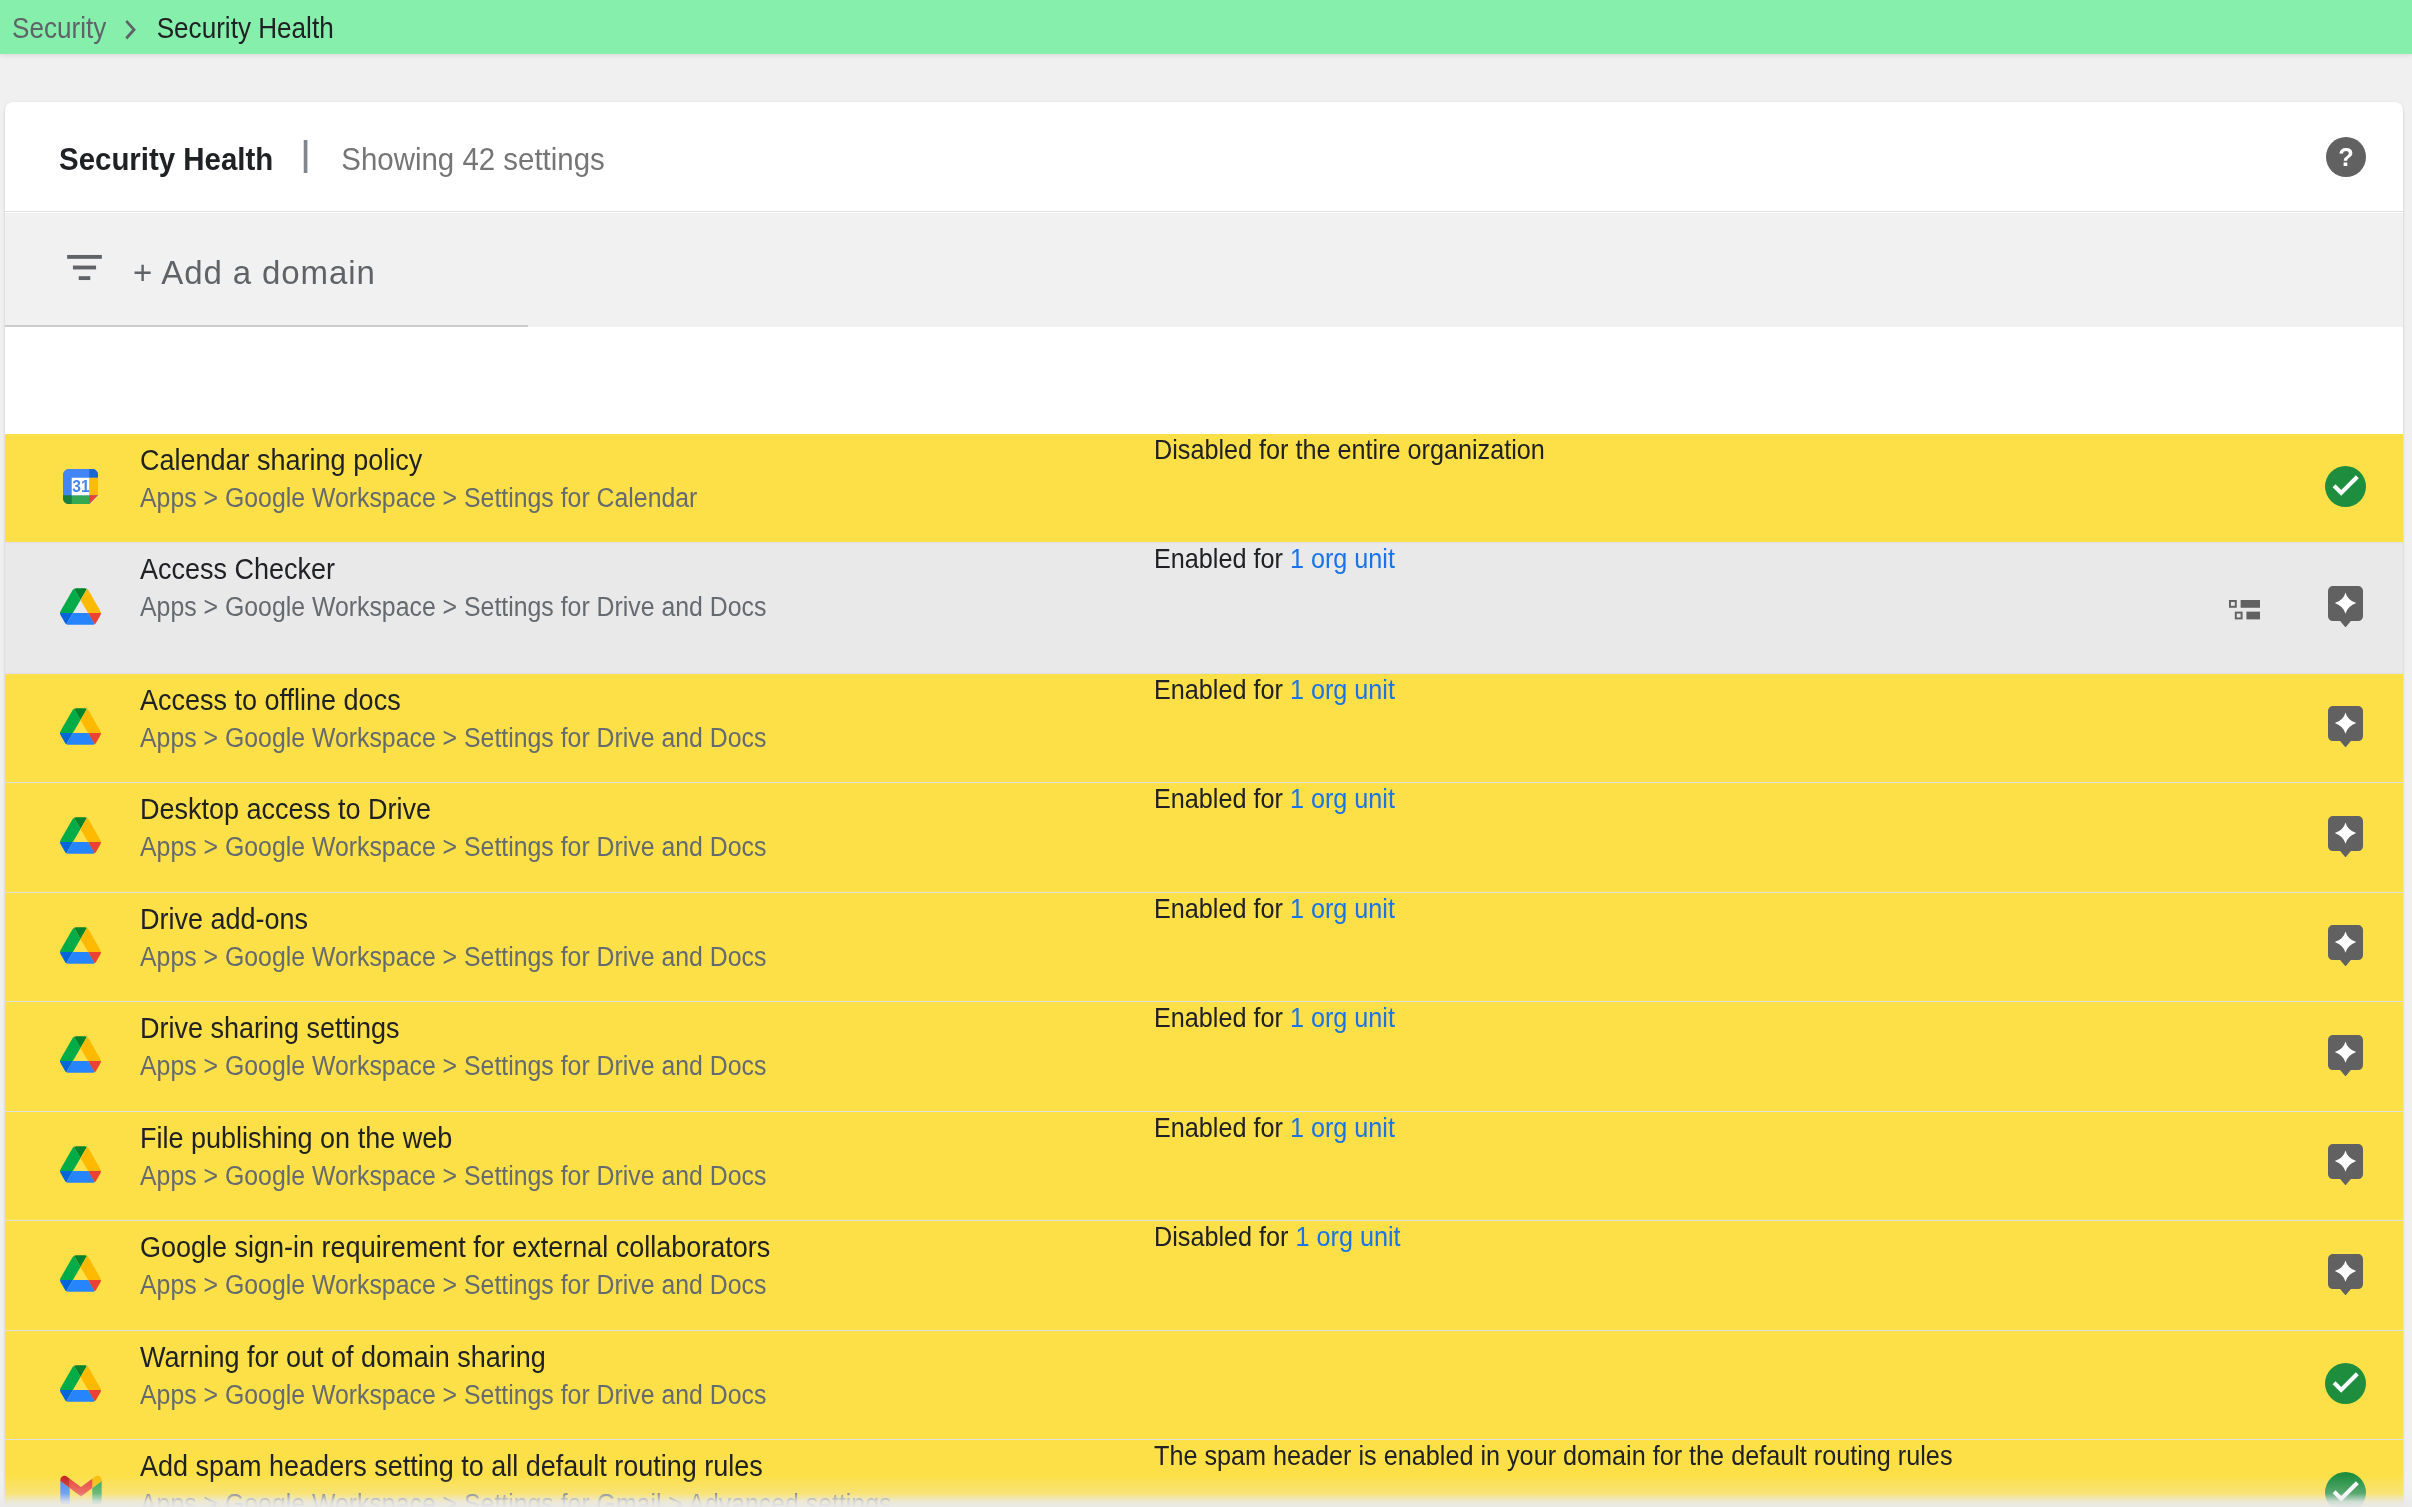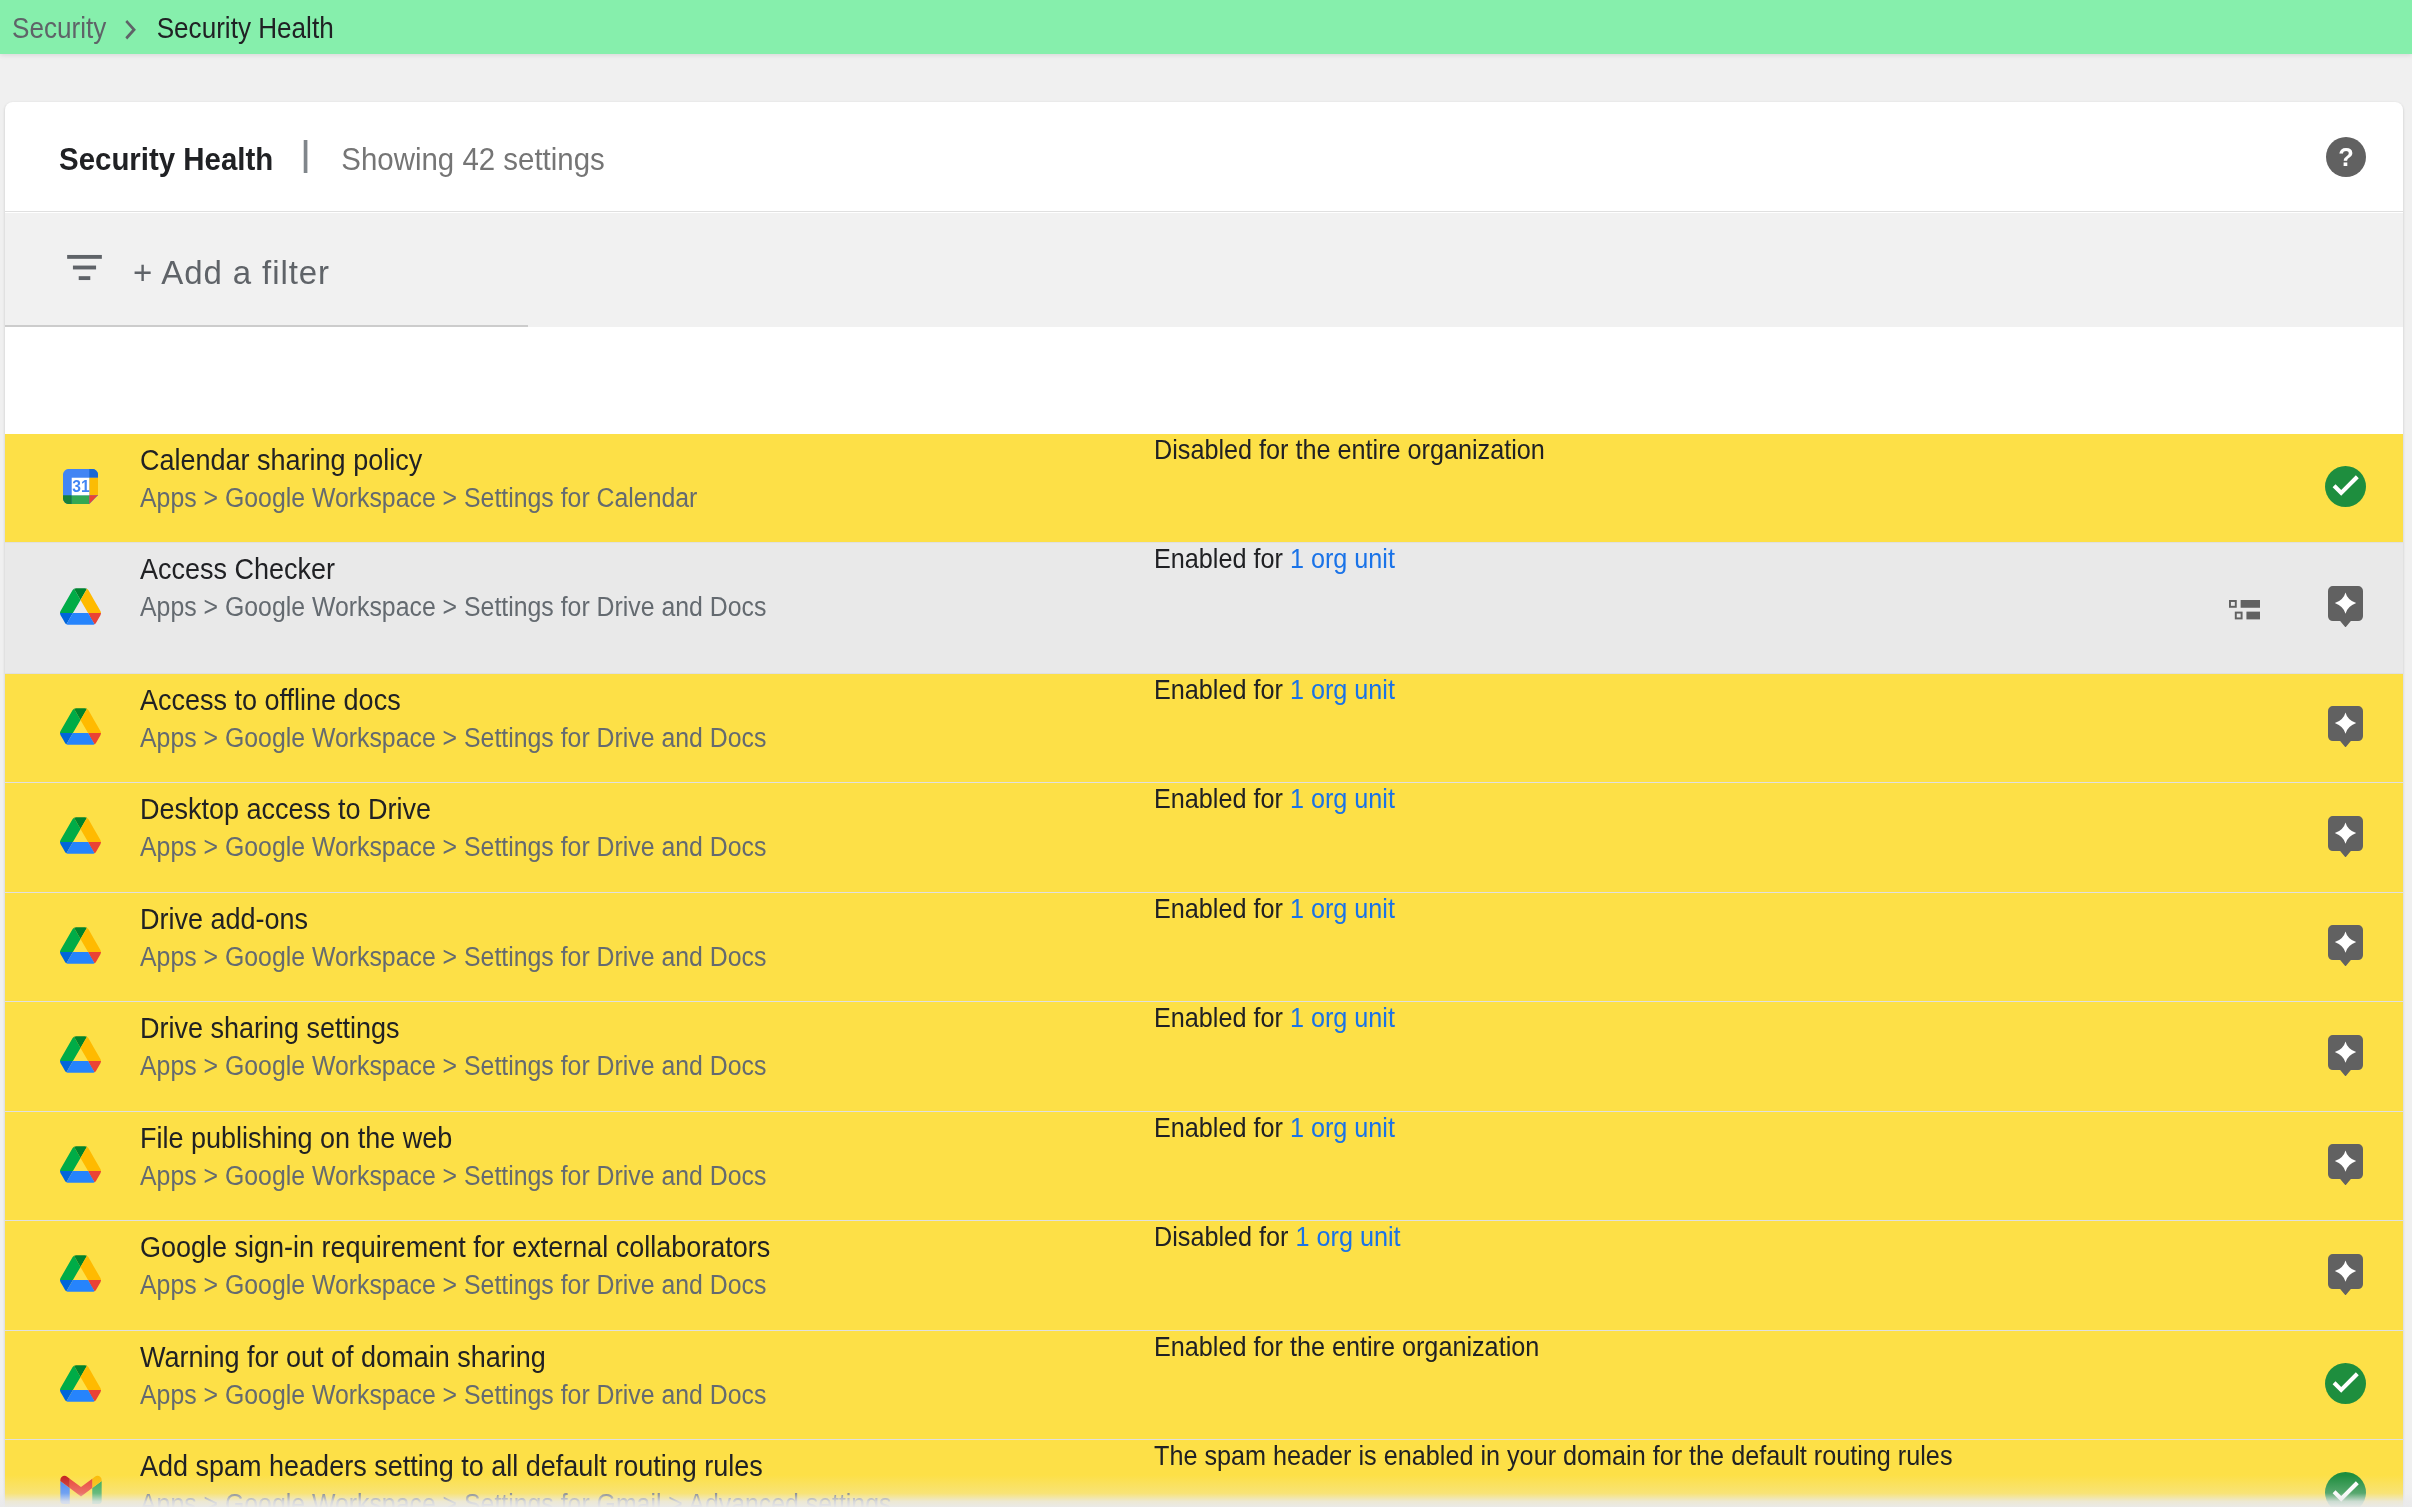--- a/index.html
+++ b/index.html
@@ -99,21 +99,21 @@
       </svg>
     </div>
   </div>
 
   <div class="filter-row">
     <svg class="filter-icon" width="45" height="27" viewBox="0 0 46 28">
       <rect x="5" y="1" width="36" height="4" fill="#5f6368"></rect>
       <rect x="11" y="12" width="24" height="4" fill="#5f6368"></rect>
       <rect x="17" y="23" width="12" height="4" fill="#5f6368"></rect>
     </svg>
-    <span class="filter-label">+ Add a filter</span>
+    <span class="filter-label">+ Add a domain</span>
     <div class="filter-underline"></div>
   </div>
 
 
   <div class="rows" id="rows">
       <div class="row" style="height: 109px;">
     <div class="row-icon">
           <svg width="39" height="39" viewBox="0 0 40 40">
     <defs>
               <clipPath id="calclip">
@@ -342,23 +342,20 @@
     <path fill="#ea4335" d="m73.55 76.8c1.35-.8 2.5-1.9 3.3-3.3l1.6-2.75 7.65-13.25c.8-1.4 1.2-2.95 1.2-4.5h-27.502l5.852 11.5z"></path>
     <path fill="#00832d" d="m43.65 25 13.75-23.8c-1.35-.8-2.9-1.2-4.5-1.2h-18.5c-1.6 0-3.15.45-4.5 1.2z"></path>
     <path fill="#2684fc" d="m59.8 53h-32.3l-13.75 23.8c1.35.8 2.9 1.2 4.5 1.2h50.8c1.6 0 3.15-.45 4.5-1.2z"></path>
     <path fill="#ffba00" d="m73.4 26.5-12.7-22c-.8-1.4-1.95-2.5-3.3-3.3l-13.75 23.8 16.15 28h27.45c0-1.55-.4-3.1-1.2-4.5z"></path>
   </svg>
         </div>
     <div class="row-text">
       <div class="row-title">Warning for out of domain sharing</div>
       <div class="row-path">Apps &gt; Google Workspace &gt; Settings for Drive and Docs</div>
     </div>
-    <div class="row-status">
-          <span class="st-wrap"><span class="st-pre">Enabled for the entire organization</span></span>
-        </div>
 
     <div class="row-badge">
           <svg width="41" height="41" viewBox="0 0 42 42">
     <circle cx="21" cy="21" r="21" fill="var(--status-green,#1e8e3e)"></circle>
     <path d="M7.8 21.8 L10.8 18.8 L16.6 24.6 L31.6 9.6 L34.6 12.6 L16.6 30.6 Z" fill="#ffffff"></path>
   </svg>
         </div>
   </div>
       <div class="row" style="height: 109px;">
     <div class="row-icon">

